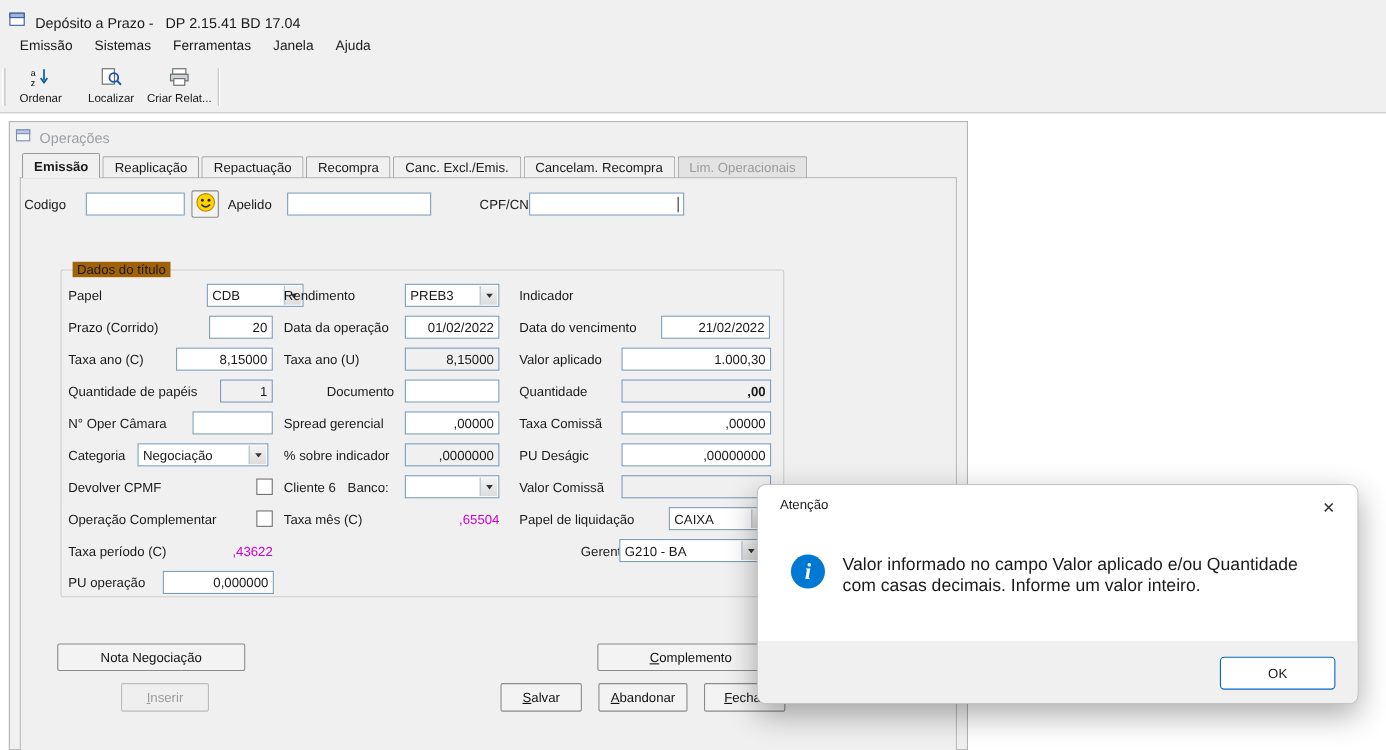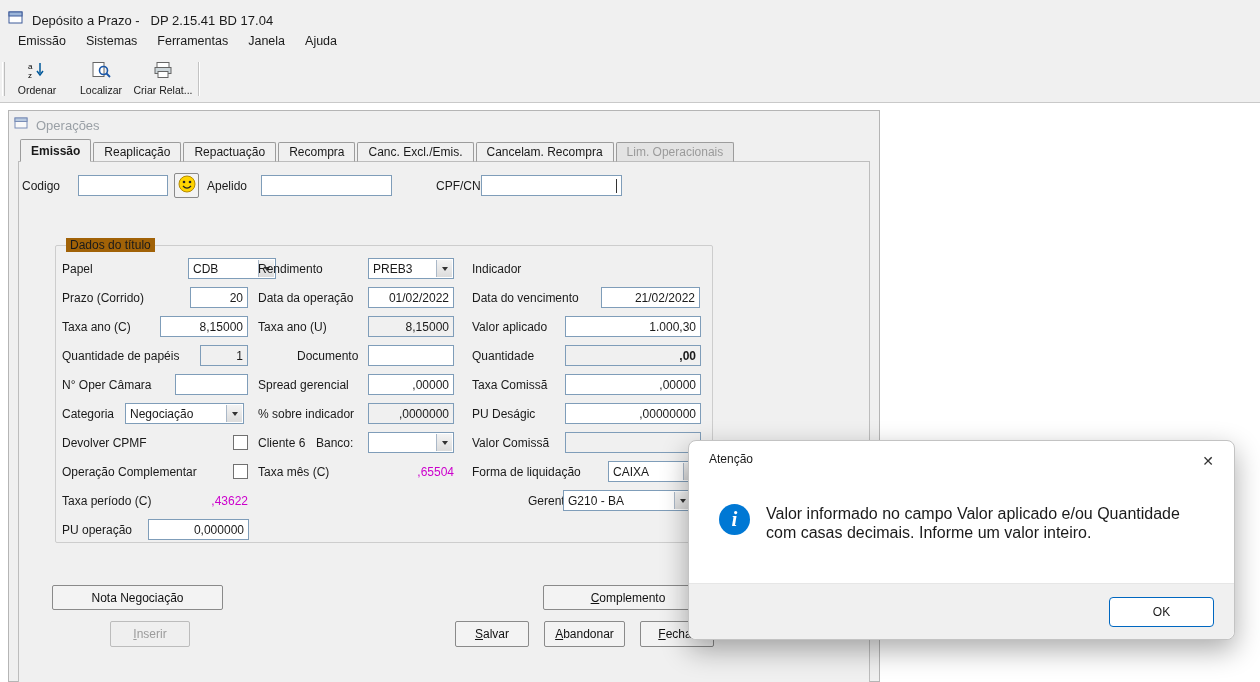--- a/index.html
+++ b/index.html
@@ -227,21 +227,21 @@
       <i></i>
     </span>
 </div>
 <div class="lbl" style="left:472px; top:432px;">Valor Comissã</div>
 <div class="fld right ro" style="left:565px; top:432px; width:136px;"></div>
 
 <div class="lbl" style="left:62px; top:461px;">Operação Complementar</div>
 <div class="chk" style="left:233px; top:464px;"></div>
 <div class="lbl" style="left:258px; top:461px;">Taxa mês (C)</div>
 <div class="mval magenta" style="left:368px; top:461px; width:86px;">,65504</div>
-<div class="lbl" style="left:472px; top:461px;">Forma de liquidação</div>
+<div class="lbl" style="left:472px; top:461px;">Papel de liquidação</div>
 <div class="fld combo" style="left:608px; top:461px; width:93px;">
   <span>CAIXA</span>
   <span class="ddbtn">
       <i></i>
     </span>
 </div>
 
 <div class="lbl" style="left:62px; top:490px;">Taxa período (C)</div>
 <div class="mval magenta" style="left:160px; top:490px; width:88px;">,43622</div>
 <div class="lbl" style="left:528px; top:490px;">Gerente</div>

